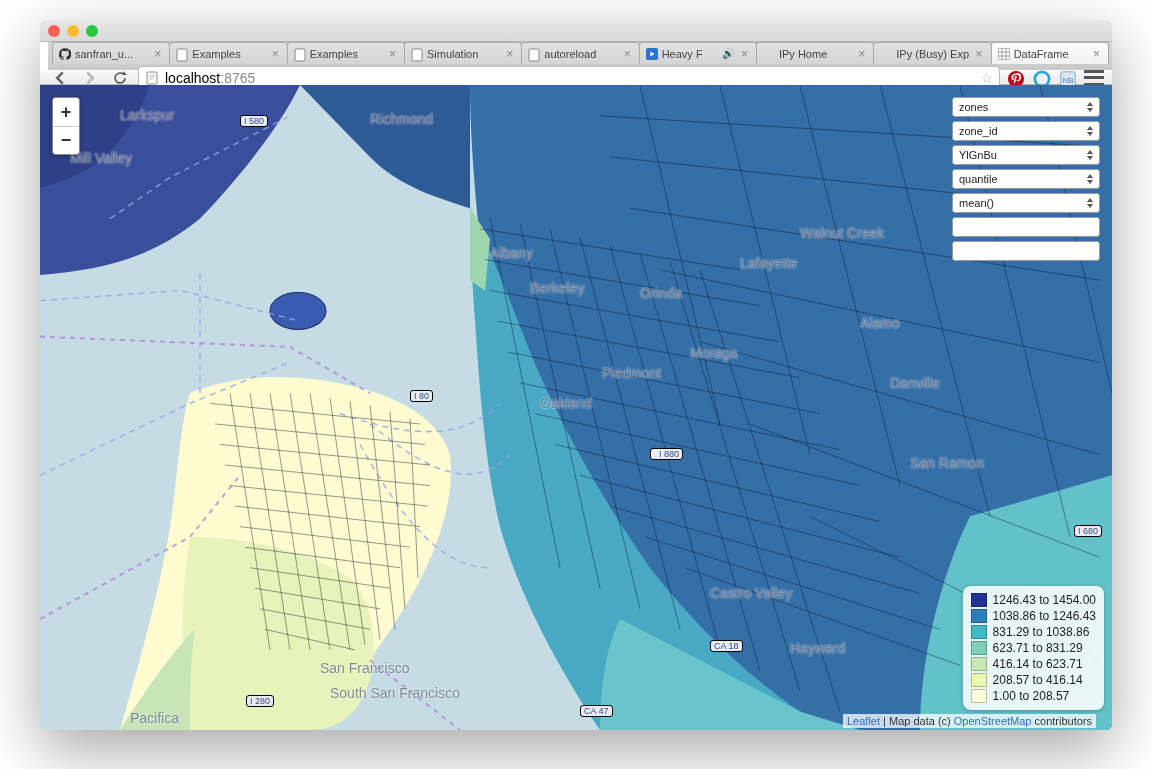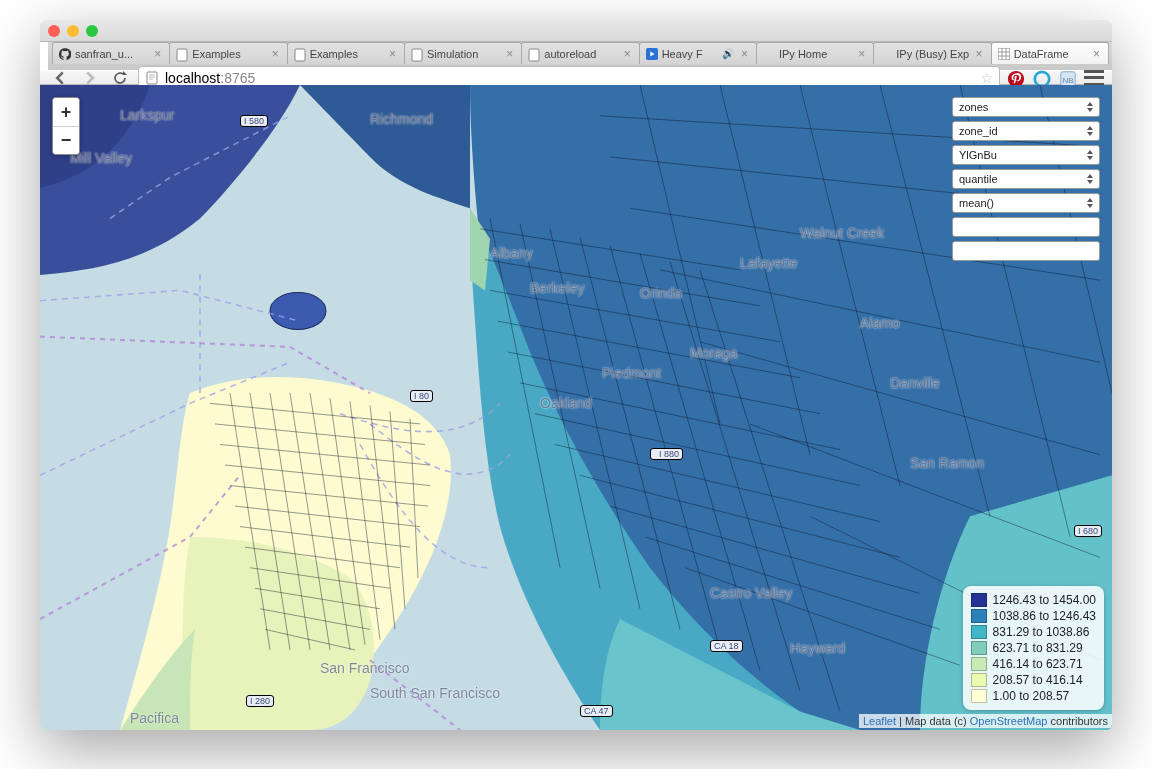--- a/index.html
+++ b/index.html
@@ -172,21 +172,21 @@
     padding: 6px 8px;
     font-size: 12px;
     color: #222;
     box-shadow: 0 1px 4px rgba(0,0,0,0.25);
   }
   .legend .row { display: flex; align-items: center; gap: 6px; height: 16px;}
   .legend .sw { width: 16px; height: 14px; border: 1px solid rgba(0,0,0,0.25); }
 
   .attribution {
     position: absolute;
-    right: 0; bottom: 2px;
+    right: 16px; bottom: 2px;
     background: rgba(255,255,255,0.75);
     font-size: 11px;
     color: #333;
     padding: 1px 4px;
   }
   .attribution a { color: #2a6fb5; text-decoration: none; }
 
   
   .maplabel {
     position: absolute;
@@ -398,21 +398,21 @@
         <span class="maplabel" style="left: 650px; top: 260px;">Moraga</span>
         <span class="maplabel" style="left: 700px; top: 170px;">Lafayette</span>
         <span class="maplabel" style="left: 760px; top: 140px;">Walnut Creek</span>
         <span class="maplabel" style="left: 820px; top: 230px;">Alamo</span>
         <span class="maplabel" style="left: 850px; top: 290px;">Danville</span>
         <span class="maplabel" style="left: 870px; top: 370px;">San Ramon</span>
         <span class="maplabel" style="left: 990px; top: 500px;">Dublin</span>
         <span class="maplabel" style="left: 670px; top: 500px;">Castro Valley</span>
         <span class="maplabel" style="left: 750px; top: 555px;">Hayward</span>
         <span class="maplabel" style="left: 280px; top: 575px;">San Francisco</span>
-        <span class="maplabel" style="left: 290px; top: 600px; margin-left: 40px;">South San Francisco</span>
+        <span class="maplabel" style="left: 290px; top: 600px;">South San Francisco</span>
         <span class="maplabel" style="left: 90px; top: 625px;">Pacifica</span>
         <span class="maplabel" style="left: 30px; top: 65px;">Mill Valley</span>
         <span class="maplabel" style="left: 80px; top: 22px;">Larkspur</span>
       </div>
     <div id="hwylabels">
         <span class="hwylabel" style="left: 200px; top: 30px;">I 580</span>
         <span class="hwylabel" style="left: 370px; top: 305px;">I 80</span>
         <span class="hwylabel" style="left: 610px; top: 363px; padding-left: 8px;">I 880</span>
         <span class="hwylabel" style="left: 540px; top: 620px;">CA 47</span>
         <span class="hwylabel" style="left: 206px; top: 610px;">I 280</span>

